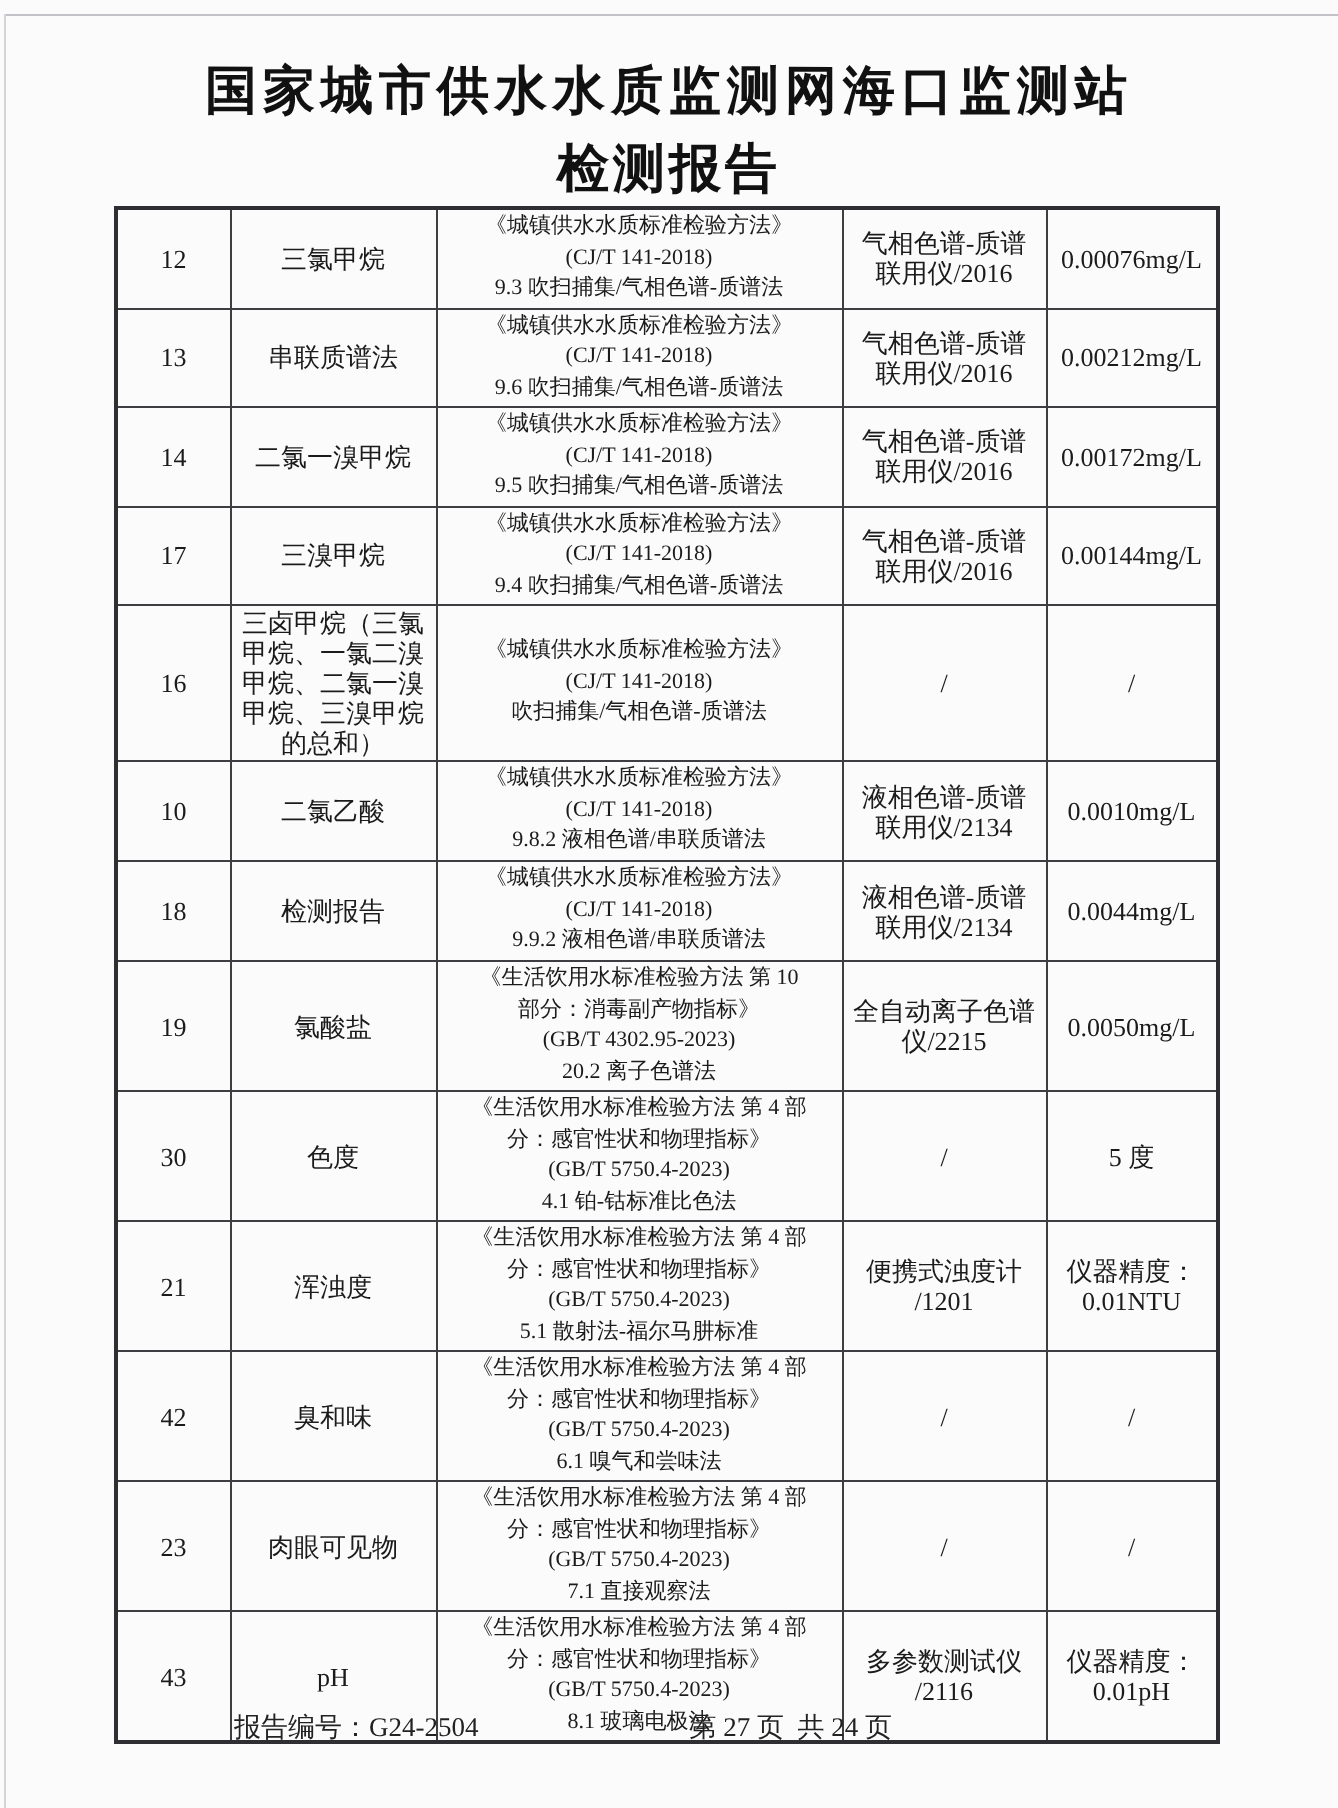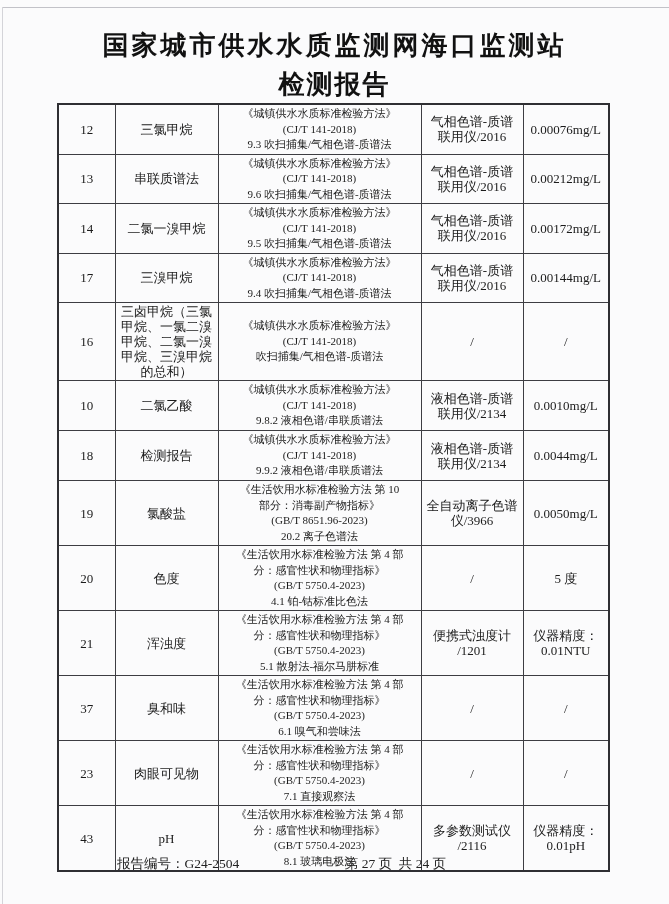--- a/index.html
+++ b/index.html
@@ -185,29 +185,29 @@
     <td class="c-inst"><span class="cell-text">液相色谱-质谱
 联用仪/2134</span></td>
     <td class="c-result"><span class="cell-text">0.0044mg/L</span></td>
   </tr>
 
   <tr>
     <td class="c-no"><span class="cell-text">19</span></td>
     <td class="c-item"><span class="cell-text">氯酸盐</span></td>
     <td class="c-method"><span class="cell-text">《生活饮用水标准检验方法 第 10
 部分：消毒副产物指标》
-(GB/T 8651.96-2023)
+(GB/T 4302.95-2023)
 20.2 离子色谱法</span></td>
     <td class="c-inst"><span class="cell-text">全自动离子色谱
-仪/3966</span></td>
+仪/2215</span></td>
     <td class="c-result"><span class="cell-text">0.0050mg/L</span></td>
   </tr>
 
   <tr>
-    <td class="c-no"><span class="cell-text">20</span></td>
+    <td class="c-no"><span class="cell-text">30</span></td>
     <td class="c-item"><span class="cell-text">色度</span></td>
     <td class="c-method"><span class="cell-text">《生活饮用水标准检验方法 第 4 部
 分：感官性状和物理指标》
 (GB/T 5750.4-2023)
 4.1 铂-钴标准比色法</span></td>
     <td class="c-inst"><span class="cell-text">/</span></td>
     <td class="c-result"><span class="cell-text">5 度</span></td>
   </tr>
 
   <tr>
@@ -217,21 +217,21 @@
 分：感官性状和物理指标》
 (GB/T 5750.4-2023)
 5.1 散射法-福尔马肼标准</span></td>
     <td class="c-inst"><span class="cell-text">便携式浊度计
 /1201</span></td>
     <td class="c-result"><span class="cell-text">仪器精度：
 0.01NTU</span></td>
   </tr>
 
   <tr>
-    <td class="c-no"><span class="cell-text">37</span></td>
+    <td class="c-no"><span class="cell-text">42</span></td>
     <td class="c-item"><span class="cell-text">臭和味</span></td>
     <td class="c-method"><span class="cell-text">《生活饮用水标准检验方法 第 4 部
 分：感官性状和物理指标》
 (GB/T 5750.4-2023)
 6.1 嗅气和尝味法</span></td>
     <td class="c-inst"><span class="cell-text">/</span></td>
     <td class="c-result"><span class="cell-text">/</span></td>
   </tr>
 
   <tr>

